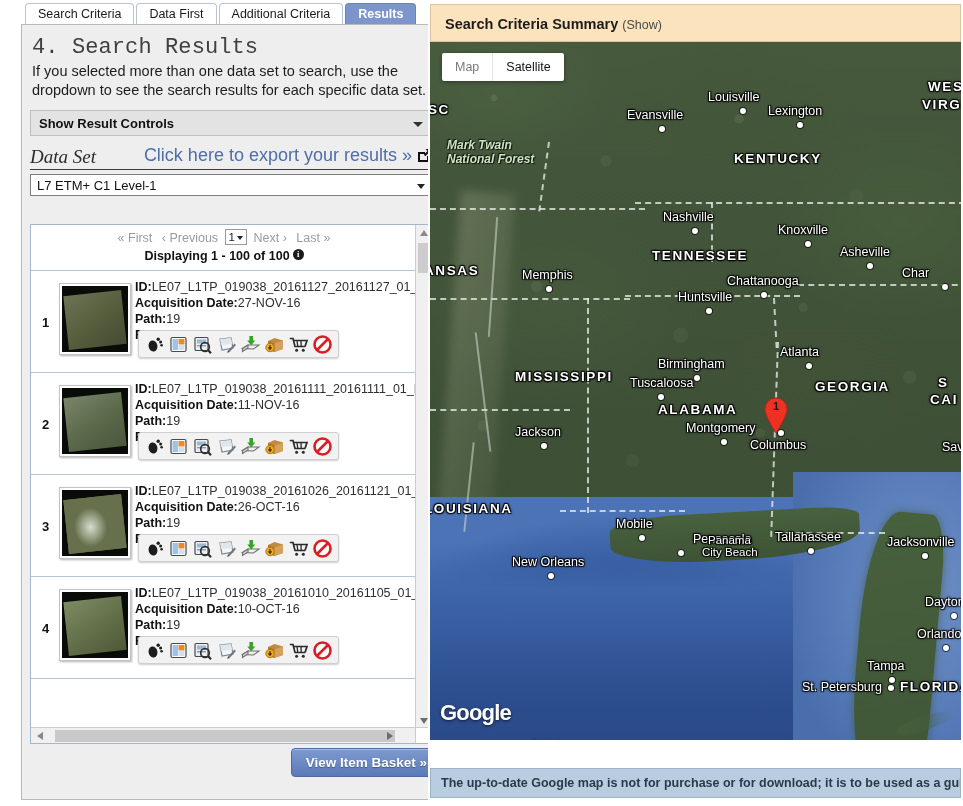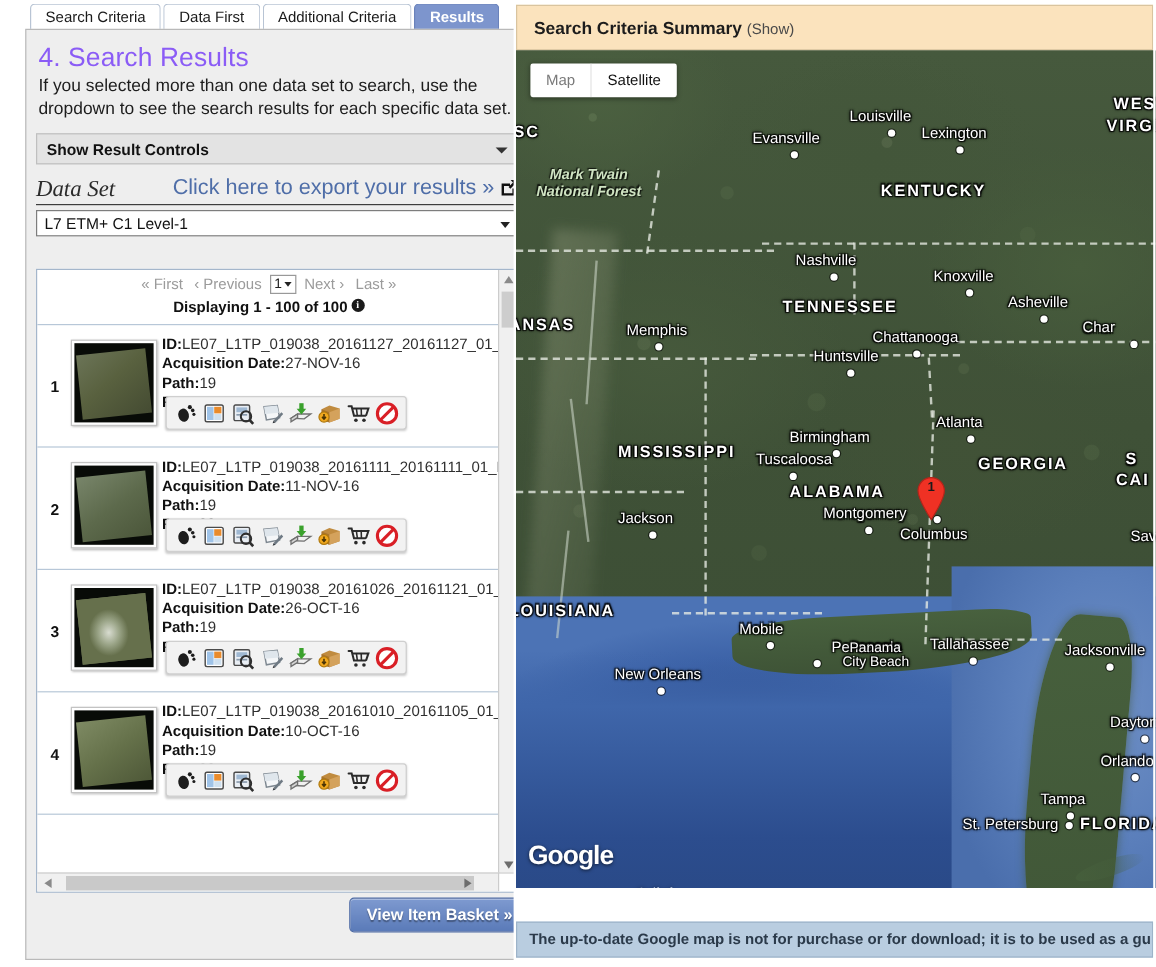--- a/index.html
+++ b/index.html
@@ -56,22 +56,23 @@
     position: absolute; left: 4px; top: 24px;
     width: 420px; height: 776px;
     background: #eeeeee;
     border: 1px solid #b9b9b9;
   }
 
   #heading {
     margin: 10px 10px 0 10px;
     font-size: 22px;
     font-weight: normal;
-    color: #8b5cf6;
+    color: #404040;
     letter-spacing: 0.1px;
+    font-family: Liberation Mono, monospace;
   }
   #intro {
     margin: 2px 10px 0 10px;
     font-size: 14.5px;
     line-height: 19px;
     color: #1d1d1d;
   }
 
   .gray-select {
     position: relative;
@@ -917,21 +918,21 @@
       <div class="bndv" style="left:118px;top:100px; height:70px; transform:rotate(8deg);"></div>
       <div class="river" style="left:62px; top:175px; height:120px; transform:rotate(4deg);"></div>
       <div class="river" style="left:52px; top:290px; height:120px; transform:rotate(-7deg);"></div>
       <div class="river" style="left:38px; top:400px; height:90px; transform:rotate(6deg);"></div>
 
       <div id="maptype">
         <div>Map</div>
         <div class="sel">Satellite</div>
       </div>
 
-      <div class="mlabel forest" style="left:17px; top:96px;text-align:center;">
+      <div class="mlabel forest" style="left:17px; top:96px;">
         <div>Mark Twain</div>
         <div>National Forest</div>
       </div>
 
       <div class="mlabel state" style="left:304px;top:109px;">KENTUCKY</div>
       <div class="mlabel state" style="left:498px;top:37px;">WEST</div>
       <div class="mlabel state" style="left:492px;top:55px;">VIRGINIA</div>
       <div class="mlabel state" style="left:222px;top:206px;">TENNESSEE</div>
       <div class="mlabel state" style="left:-6px; top:221px;">ANSAS</div>
       <div class="mlabel state" style="left:85px; top:327px;">MISSISSIPPI</div>

